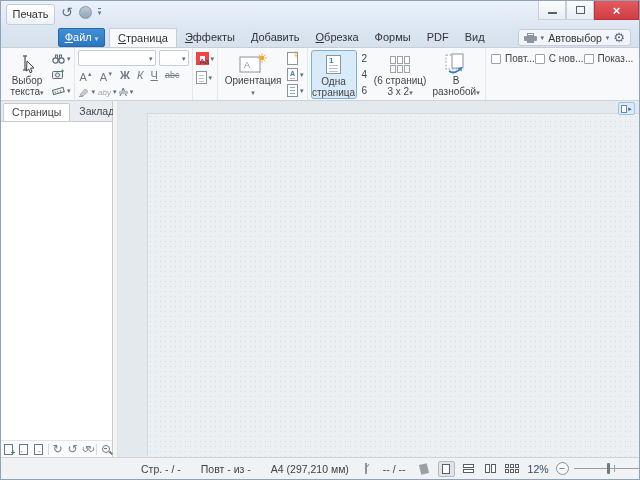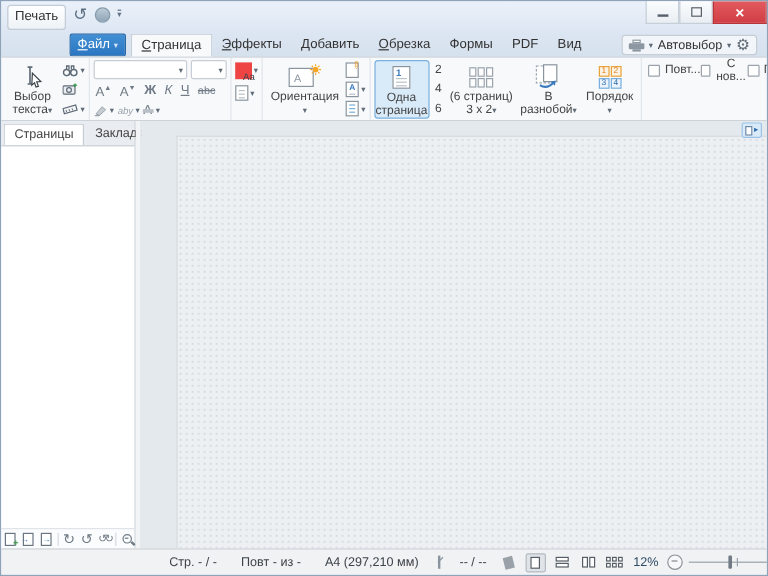--- a/index.html
+++ b/index.html
@@ -250,21 +250,21 @@
               <span class="colorbar"></span>
             <span class="dd">▾</span>
           </button>
         </div>
       </div>
     </div>
 
     <div class="rgroup">
       <div class="scol" style="height:36px; justify-content:flex-start; gap:4px;">
         <button class="sbtn">
-          <span style="width:13px;height:13px;border:7px solid #ef4444;background:#eaf3fc;font-size:8px;color:#3c4349;text-align:center;line-height:12px;display:inline-block">Aa</span>
+          <span style="width:13px;height:13px;border:4px solid #ef4444;background:#eaf3fc;font-size:8px;color:#3c4349;text-align:center;line-height:12px;display:inline-block">Aa</span>
           <span class="dd">▾</span>
         </button>
         <button class="sbtn">
           <span class="pg">
               <span class="ln" style="top:3px"></span>
               <span class="ln" style="top:6px"></span>
               <span class="ln" style="top:9px"></span>
             </span>
           <span class="dd">▾</span>
         </button>
@@ -343,31 +343,20 @@
         <span class="bicon">
           <svg width="24" height="22" viewBox="0 0 24 22">
             <rect x="2" y="2" width="11" height="14" fill="#fff" stroke="#9aa3ac" stroke-dasharray="2 1.5"></rect>
             <rect x="8" y="1" width="11" height="14" fill="#fff" stroke="#8a949e"></rect>
             <path d="M5 18 Q11 22 17 15" fill="none" stroke="#3a7bbf" stroke-width="1.8"></path>
             <path d="M17.5 18.5 L18 14 L13.8 15.2 Z" fill="#3a7bbf"></path>
           </svg>
         </span>
         <span class="blbl"><span>В</span><br><span>разнобой</span><span class="dd">▾</span></span>
       </button>
-      <button class="bigbtn">
-        <span class="bicon">
-          <span class="order4">
-            <span class="o">1</span>
-            <span class="o">2</span>
-            <span class="b">3</span>
-            <span class="b">4</span>
-          </span>
-        </span>
-        <span class="blbl"><span>Порядок</span><br><span class="dd">▾</span></span>
-      </button>
     </div>
 
     <div class="rgroup" style="border-right:none">
       <div class="chkcol">
         <button class="chkrow">
             <span class="chkbox"></span>
             <span class="chklbl">Повт...</span>
           </button>
         <button class="chkrow">
             <span class="chkbox"></span>

